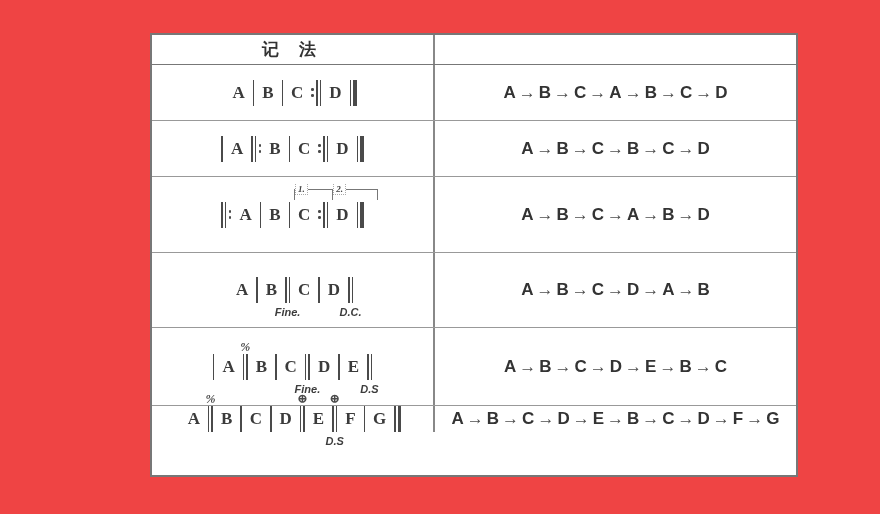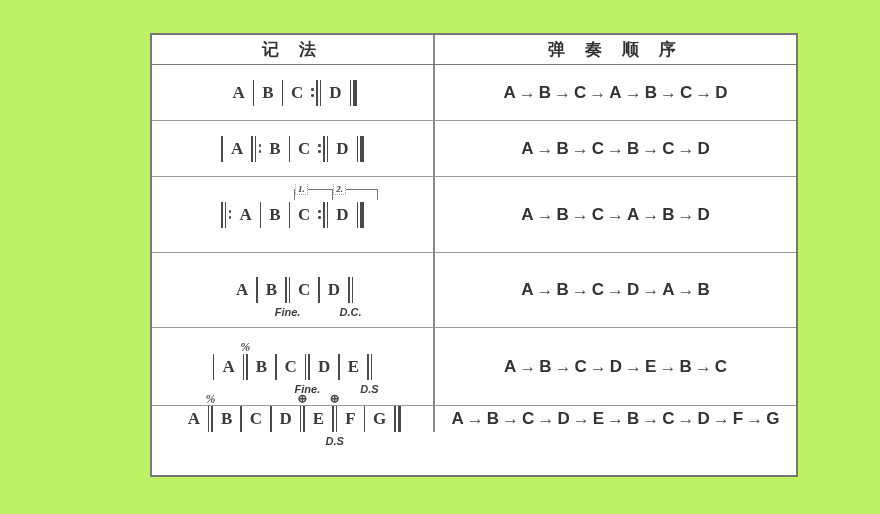--- a/index.html
+++ b/index.html
@@ -3,21 +3,21 @@
 <meta charset="utf-8">
 <style>
   :root{
     --ink:#3b3b3b;
     --bar:#4a4a4a;
     --border:#8a8a8a;
   }
   *{box-sizing:border-box;}
   html,body{margin:0;padding:0;background:#fff;}
   .page{
-    position:relative;width:880px;height:514px;background:#bef264;overflow:hidden;
+    position:relative;width:880px;height:514px;background:#ef4444;overflow:hidden;
     font-family:"Liberation Serif","DejaVu Serif",serif;color:var(--ink);
   }
   .table{
     position:absolute;left:150px;top:33px;width:648px;height:444px;
     border:2px solid #777;display:flex;flex-direction:column;background:#fff;
   }
   .thead{
     display:flex;height:30px;flex:none;border-bottom:1px solid #777;
   }
   .th{
@@ -84,21 +84,20 @@
     padding:0 2px;border:1px dotted #aaa;border-top:none;color:#444;
   }
 </style>
 </head>
 <body>
 
 <div class="page">
   <div class="table">
     <div class="thead">
       <div class="th left">记 法</div>
-      <div class="th right">弹 奏 顺 序</div>
     </div>
     <div id="tbody">
         <div class="tr">
           <div class="td td-notation">
             <div class="notation-line">
               <span class="tok tok-letter">
                 <span class="ltr">A</span>
               </span>
               <span class="tok tok-bar">
                 <span class="bl"></span>

